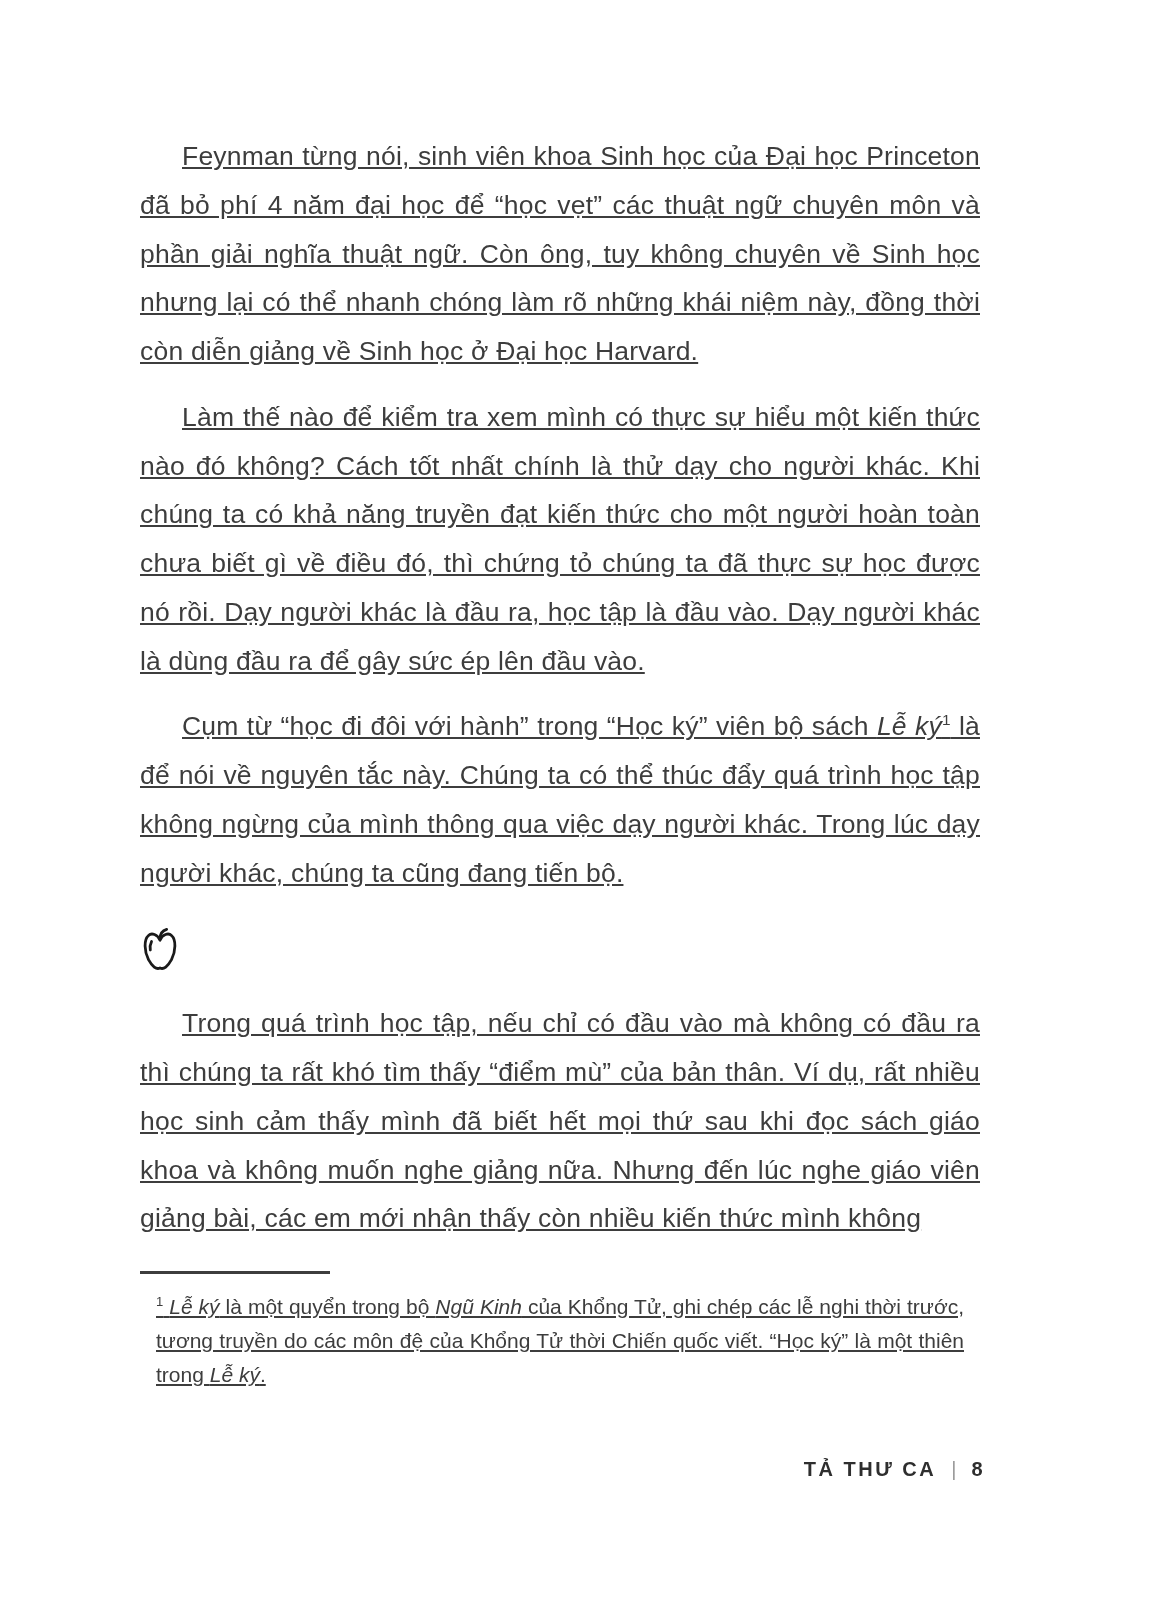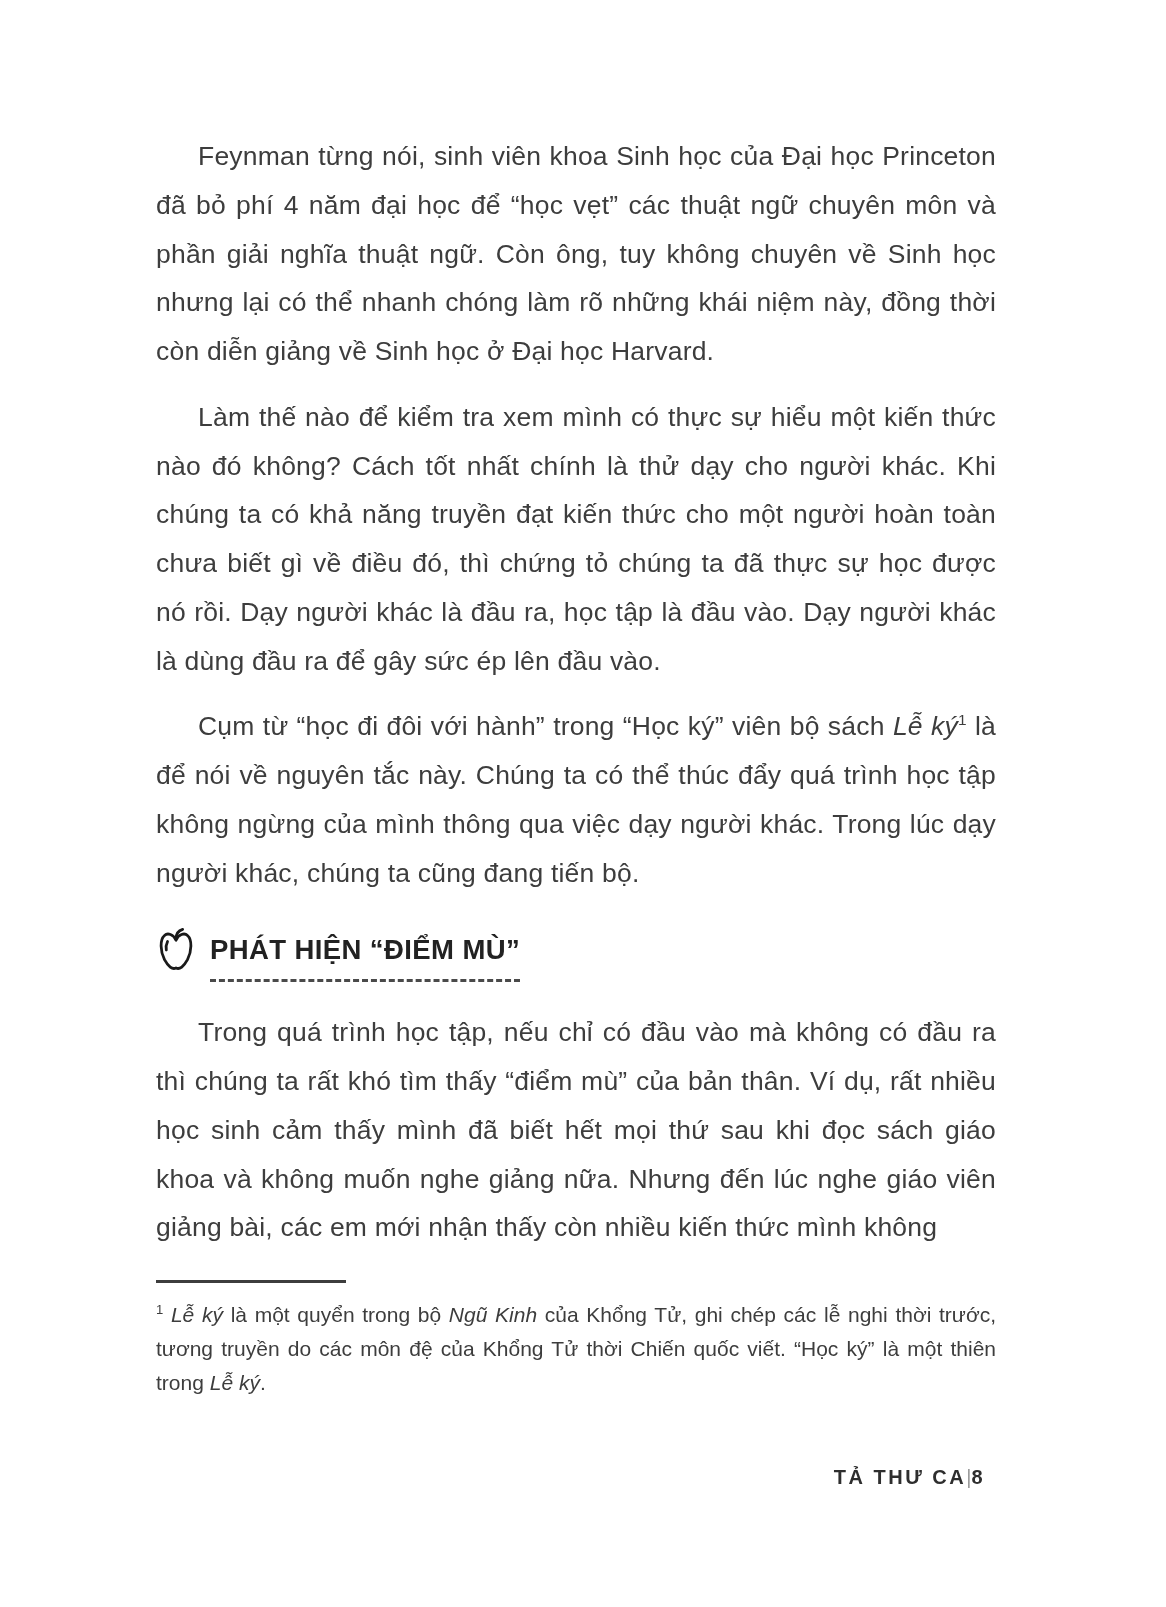--- a/index.html
+++ b/index.html
@@ -11,23 +11,24 @@
     position: relative;
     width: 1166px;
     height: 1607px;
     background: #ffffff;
     font-family: "Liberation Sans", "DejaVu Sans", sans-serif;
     color: #3d3d3d;
     overflow: hidden;
   }
   .content {
     position: absolute;
-    left: 156px;
+    left: 140px;
     top: 132px;
     width: 840px;
+    text-decoration: underline;
   }
   .body-para {
     margin: 0 0 17px 0;
     font-size: 26.5px;
     line-height: 1.84;
     text-align: justify;
     text-indent: 42px;
     color: #3d3d3d;
     letter-spacing: 0.2px;
   }
@@ -60,37 +61,38 @@
     border-bottom: 3px dashed #4a4a4a;
     padding-bottom: 13px;
   }
   .footnote-block { margin-top: 28px; }
   .footnote-rule {
     width: 190px;
     border-top: 3px solid #3d3d3d;
     margin-bottom: 15px;
   }
   .footnote-text {
-    margin: 0;
+    margin: 16px;
     font-size: 21px;
     line-height: 1.62;
     text-align: justify;
     color: #3d3d3d;
   }
   .footnote-text sup {
     font-size: 0.62em;
     vertical-align: super;
     line-height: 0;
   }
   .page-footer {
     position: absolute;
     right: 181px;
-    bottom: 118px;
+    bottom: 126px;
     display: flex;
     align-items: center;
+    gap: 15px;
     font-size: 20px;
     color: #2e2e2e;
     letter-spacing: 2.5px;
     font-weight: 700;
   }
   .footer-sep {
     color: #9a9a9a;
     font-weight: 400;
     letter-spacing: 0;
   }
@@ -109,21 +111,20 @@
     <p class="body-para"><span>Cụm từ “học đi đôi với hành” trong “Học ký” viên bộ sách </span><em class="book-title">Lễ ký</em><sup class="fn-ref">1</sup><span> là để nói về nguyên tắc này. Chúng ta có thể thúc đẩy quá trình học tập không ngừng của mình thông qua việc dạy người khác. Trong lúc dạy người khác, chúng ta cũng đang tiến bộ.</span></p>
 
     <div class="section-heading-row">
       <span class="apple">
         <svg viewBox="0 0 32 38" fill="none" stroke="#1a1a1a" stroke-width="2.3" stroke-linecap="round" stroke-linejoin="round">
           <path d="M16 11 C14 6, 9 4.5, 6.5 7 C2.5 10.5, 3 20, 6.5 27 C9.5 32.5, 13 35.5, 16 33.8 C19 35.5, 22.5 32.5, 25.5 27 C29 20, 29.5 10.5, 25.5 7 C23 4.5, 18 6, 16 11 Z"></path>
           <path d="M16 10 C16 6, 18 3, 21.5 2"></path>
           <path d="M9 12 C8 14, 7.5 16.5, 8 19"></path>
         </svg>
       </span>
-      <h2 class="heading-text">PHÁT HIỆN “ĐIỂM MÙ”</h2>
     </div>
 
     <p class="body-para">Trong quá trình học tập, nếu chỉ có đầu vào mà không có đầu ra thì chúng ta rất khó tìm thấy “điểm mù” của bản thân. Ví dụ, rất nhiều học sinh cảm thấy mình đã biết hết mọi thứ sau khi đọc sách giáo khoa và không muốn nghe giảng nữa. Nhưng đến lúc nghe giáo viên giảng bài, các em mới nhận thấy còn nhiều kiến thức mình không</p>
 
     <div class="footnote-block">
       <div class="footnote-rule"></div>
       <p class="footnote-text"><sup>1</sup><span> </span><em class="book-title">Lễ ký</em><span> là một quyển trong bộ </span><em class="book-title">Ngũ Kinh</em><span> của Khổng Tử, ghi chép các lễ nghi thời trước, tương truyền do các môn đệ của Khổng Tử thời Chiến quốc viết. “Học ký” là một thiên trong </span><em class="book-title">Lễ ký</em><span>.</span></p>
     </div>
 
   </main>

